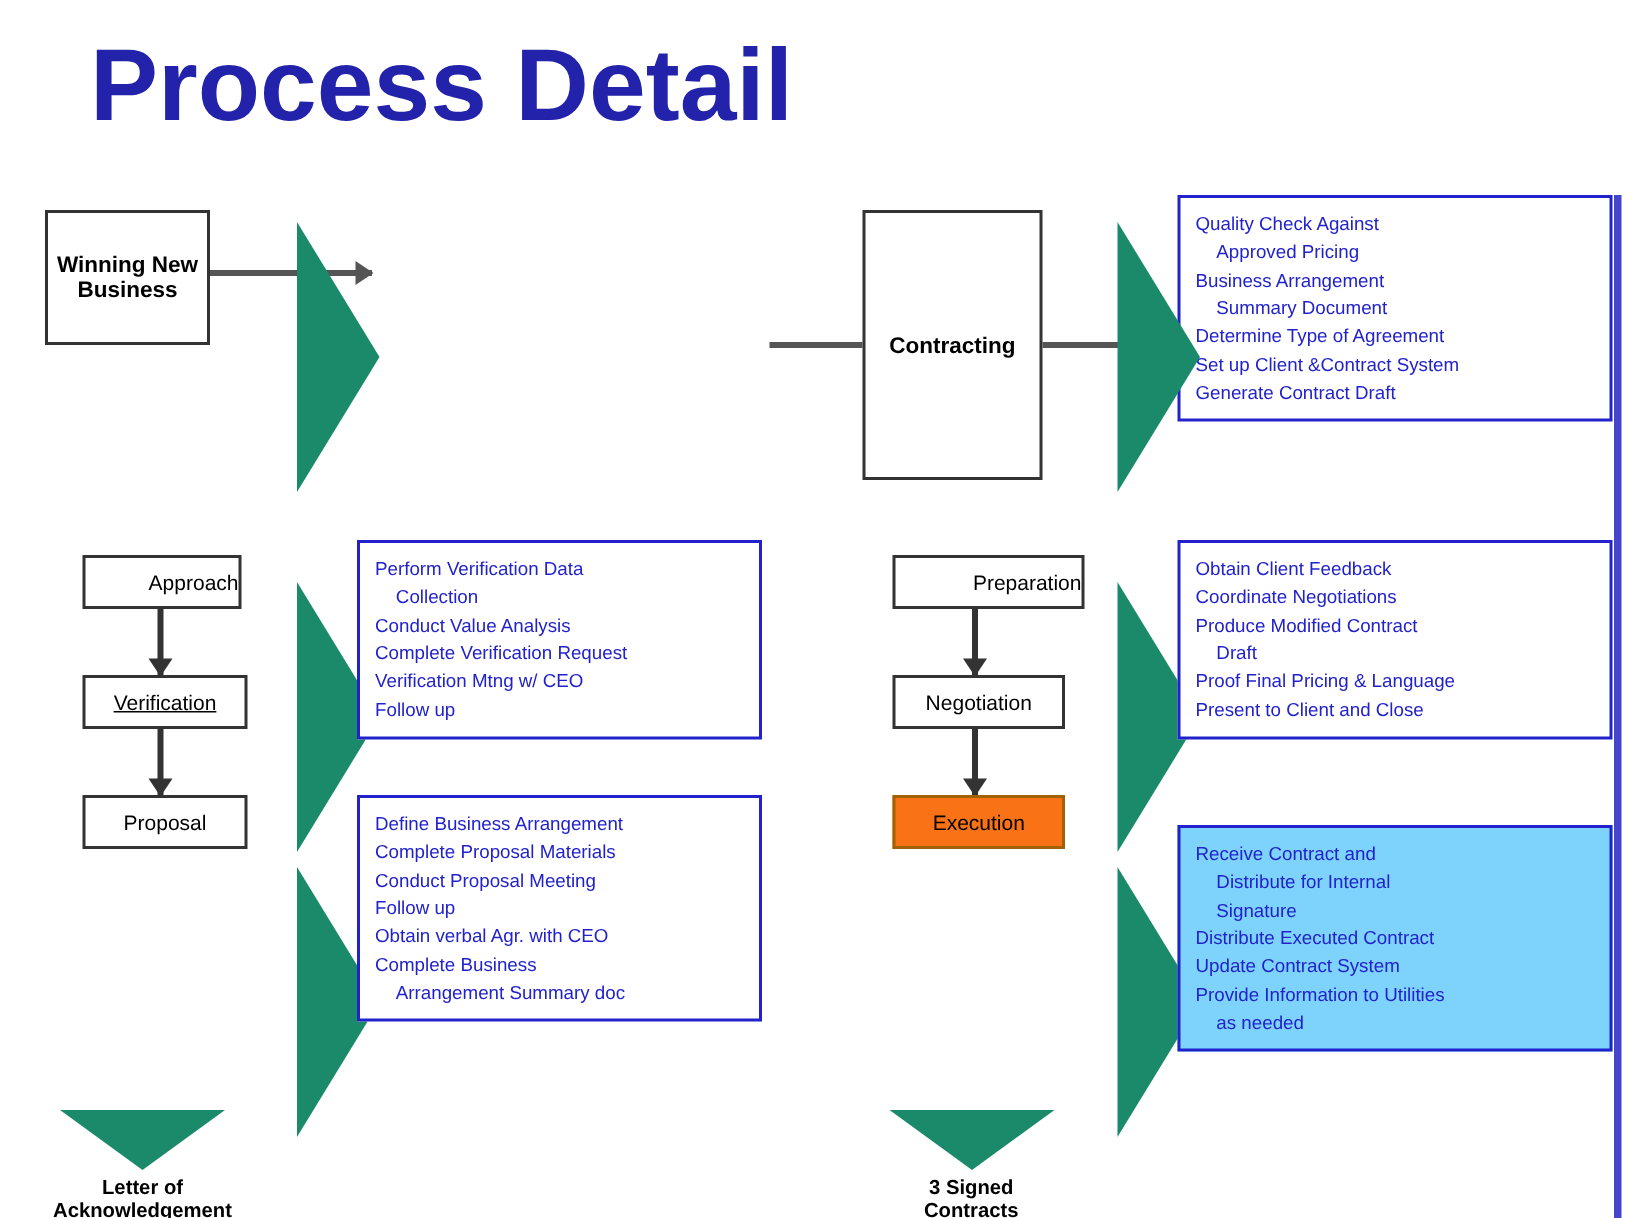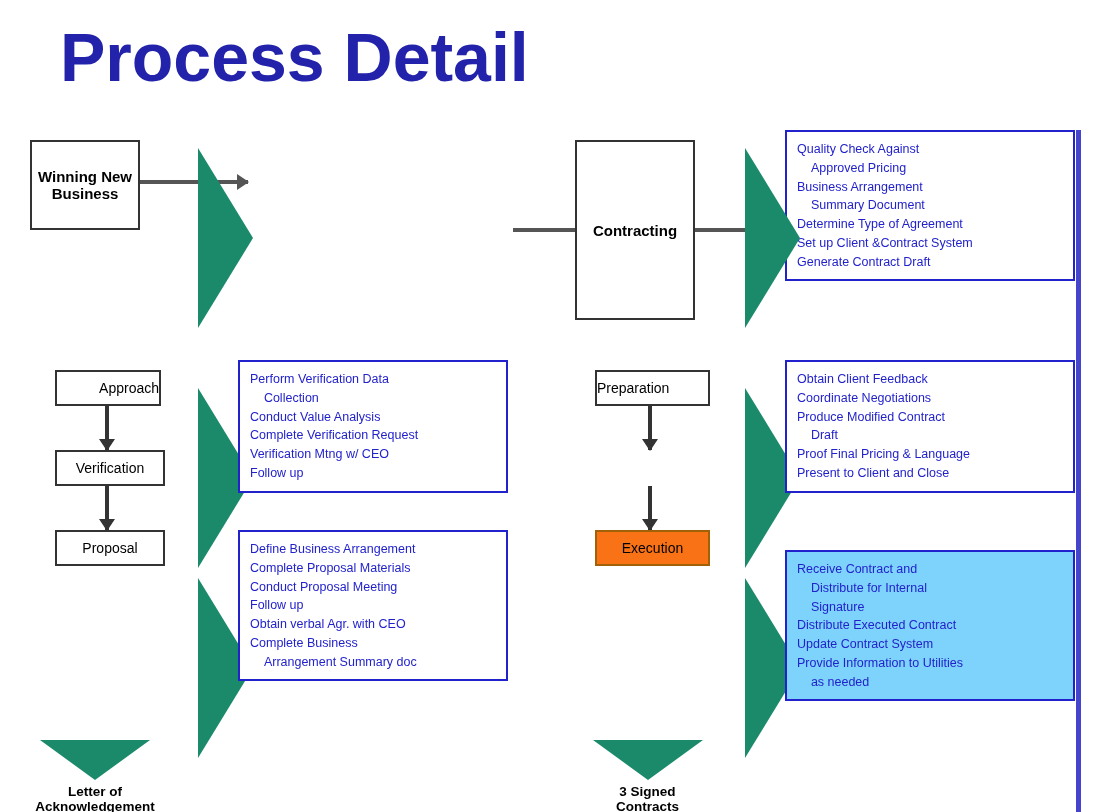--- a/index.html
+++ b/index.html
@@ -124,20 +124,21 @@
     .verif-box {
       position: absolute;
       left: 55px;
       top: 320px;
       width: 110px;
       height: 36px;
       border: 2px solid #333;
       display: flex; align-items: center; justify-content: center;
       font-size: 14px;
       background: white;
+      text-decoration: underline;
     }
     .proposal-box {
       position: absolute;
       left: 55px;
       top: 400px;
       width: 110px;
       height: 36px;
       border: 2px solid #333;
       display: flex; align-items: center; justify-content: center;
       font-size: 14px;
@@ -279,24 +280,24 @@
       position: absolute;
       left: 745px;
       top: 448px;
     }
 
     
     .preparation-box {
       position: absolute;
       left: 595px;
       top: 240px;
-      width: 115px;
+      width: 128px;
       height: 36px;
       border: 2px solid #333;
-      display: flex; align-items: center; justify-content: flex-start;
+      display: flex; align-items: center; justify-content: flex-end;
       font-size: 14px;
       background: white;
     }
     .negotiation-box {
       position: absolute;
       left: 595px;
       top: 320px;
       width: 115px;
       height: 36px;
       border: 2px solid #333;
@@ -485,20 +486,23 @@
   <div class="right-tri-top">
     <div class="tri-right" style="border-top-width:90px; border-bottom-width:90px; border-left-width:55px;"></div>
   </div>
 
   <div class="preparation-box">
     <span>Preparation</span>
   </div>
 
   <div class="right-arrow-down right-arr1"></div>
 
+  <div class="negotiation-box">
+    <span>Negotiation</span>
+  </div>
 
   <div class="right-arrow-down right-arr2"></div>
 
   <div class="execution-box">
     <span>Execution</span>
   </div>
 
   <div class="right-tri-mid">
     <div class="tri-right" style="border-top-width:90px; border-bottom-width:90px; border-left-width:55px;"></div>
   </div>

